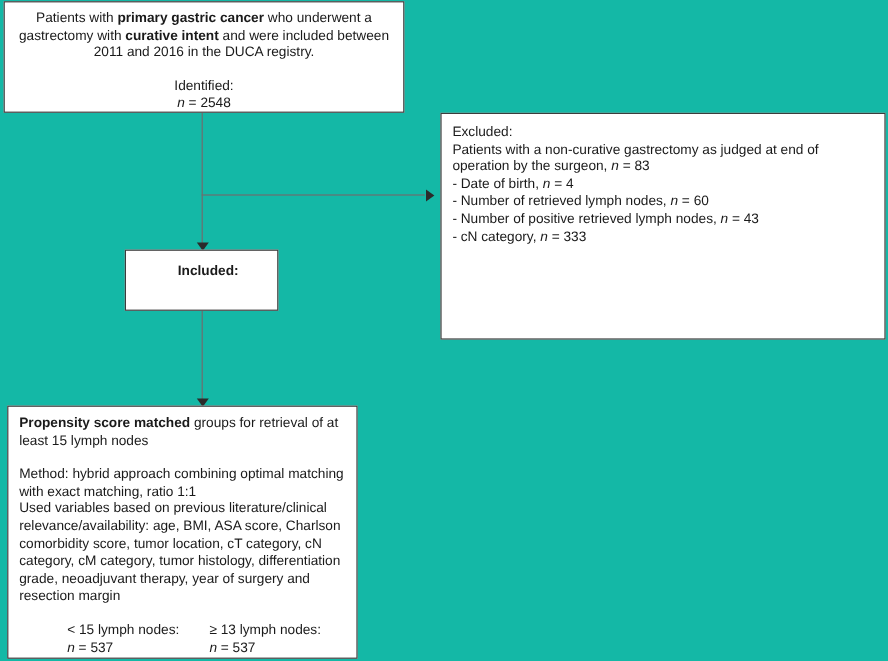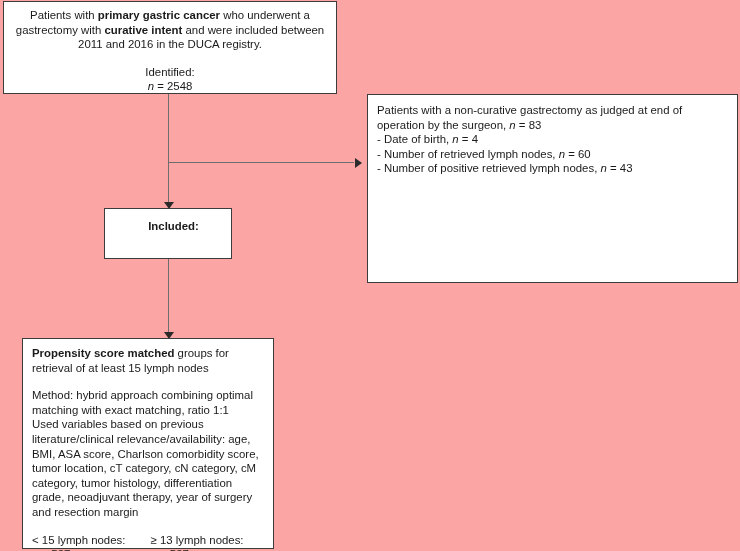--- a/index.html
+++ b/index.html
@@ -8,21 +8,21 @@
     background: #ffffff;
   }
   body {
     font-family: "Liberation Sans", sans-serif;
     color: #1a1a1a;
   }
   #canvas {
     position: relative;
     width: 740px;
     height: 551px;
-    background: #fca5a5;
+    background: #14b8a6;
     overflow: hidden;
   }
   .box {
     position: absolute;
     box-sizing: border-box;
     border: 1.3px solid #3c3c3c;
     background: #ffffff;
     font-size: 11.4px;
     line-height: 14.6px;
     color: #1a1a1a;
@@ -46,23 +46,23 @@
   .box-included {
     left: 104px;
     top: 208px;
     width: 128px;
     height: 51px;
     text-align: center;
     padding: 10px 4px 0 15px;
     font-weight: bold;
   }
   .box-psm {
-    left: 22px;
+    left: 6px;
     top: 338px;
-    width: 252px;
+    width: 292px;
     height: 211px;
     text-align: left;
     padding: 7px 9px 0 9px;
   }
   .line {
     position: absolute;
     background: #6e6e6e;
   }
   .vline { width: 1.3px; }
   .hline { height: 1.3px; }
@@ -92,20 +92,21 @@
 
   .spacer { height: 13px; }
   .b { font-weight: bold; }
   .it { font-style: italic; }
 
   .excl-line { white-space: normal; }
 
   .two-col {
     display: flex;
     margin-top: 13px;
+    margin-left: 40px;
   }
   .two-col .col {
     width: 50%;
   }
   .col-right { padding-left: 5px; }
 </style>
 </head>
 <body>
 
 <div id="canvas">
@@ -120,24 +121,26 @@
   <div class="box box-top">
     <div>
       <span>Patients with </span><span class="b">primary gastric cancer</span><span> who underwent a gastrectomy with </span><span class="b">curative intent</span><span> and were included between 2011 and 2016 in the DUCA registry.</span>
     </div>
     <div class="spacer"></div>
     <div>Identified:</div>
     <div><span class="it">n</span><span> = 2548</span></div>
   </div>
 
   <div class="box box-excluded">
+    <div>Excluded:</div>
     <div class="excl-line"><span>Patients with a non-curative gastrectomy as judged at end of operation by the surgeon, </span><span class="it">n</span><span> = 83</span></div>
     <div><span>- Date of birth, </span><span class="it">n</span><span> = 4</span></div>
     <div><span>- Number of retrieved lymph nodes, </span><span class="it">n</span><span> = 60</span></div>
     <div><span>- Number of positive retrieved lymph nodes, </span><span class="it">n</span><span> = 43</span></div>
+    <div><span>- cN category, </span><span class="it">n</span><span> = 333</span></div>
   </div>
 
   <div class="box box-included">
     <div>Included:</div>
   </div>
 
   <div class="box box-psm">
     <div><span class="b">Propensity score matched</span><span> groups for retrieval of at least 15 lymph nodes</span></div>
     <div class="spacer"></div>
     <div>Method:  hybrid approach combining optimal matching with exact matching, ratio 1:1</div>

